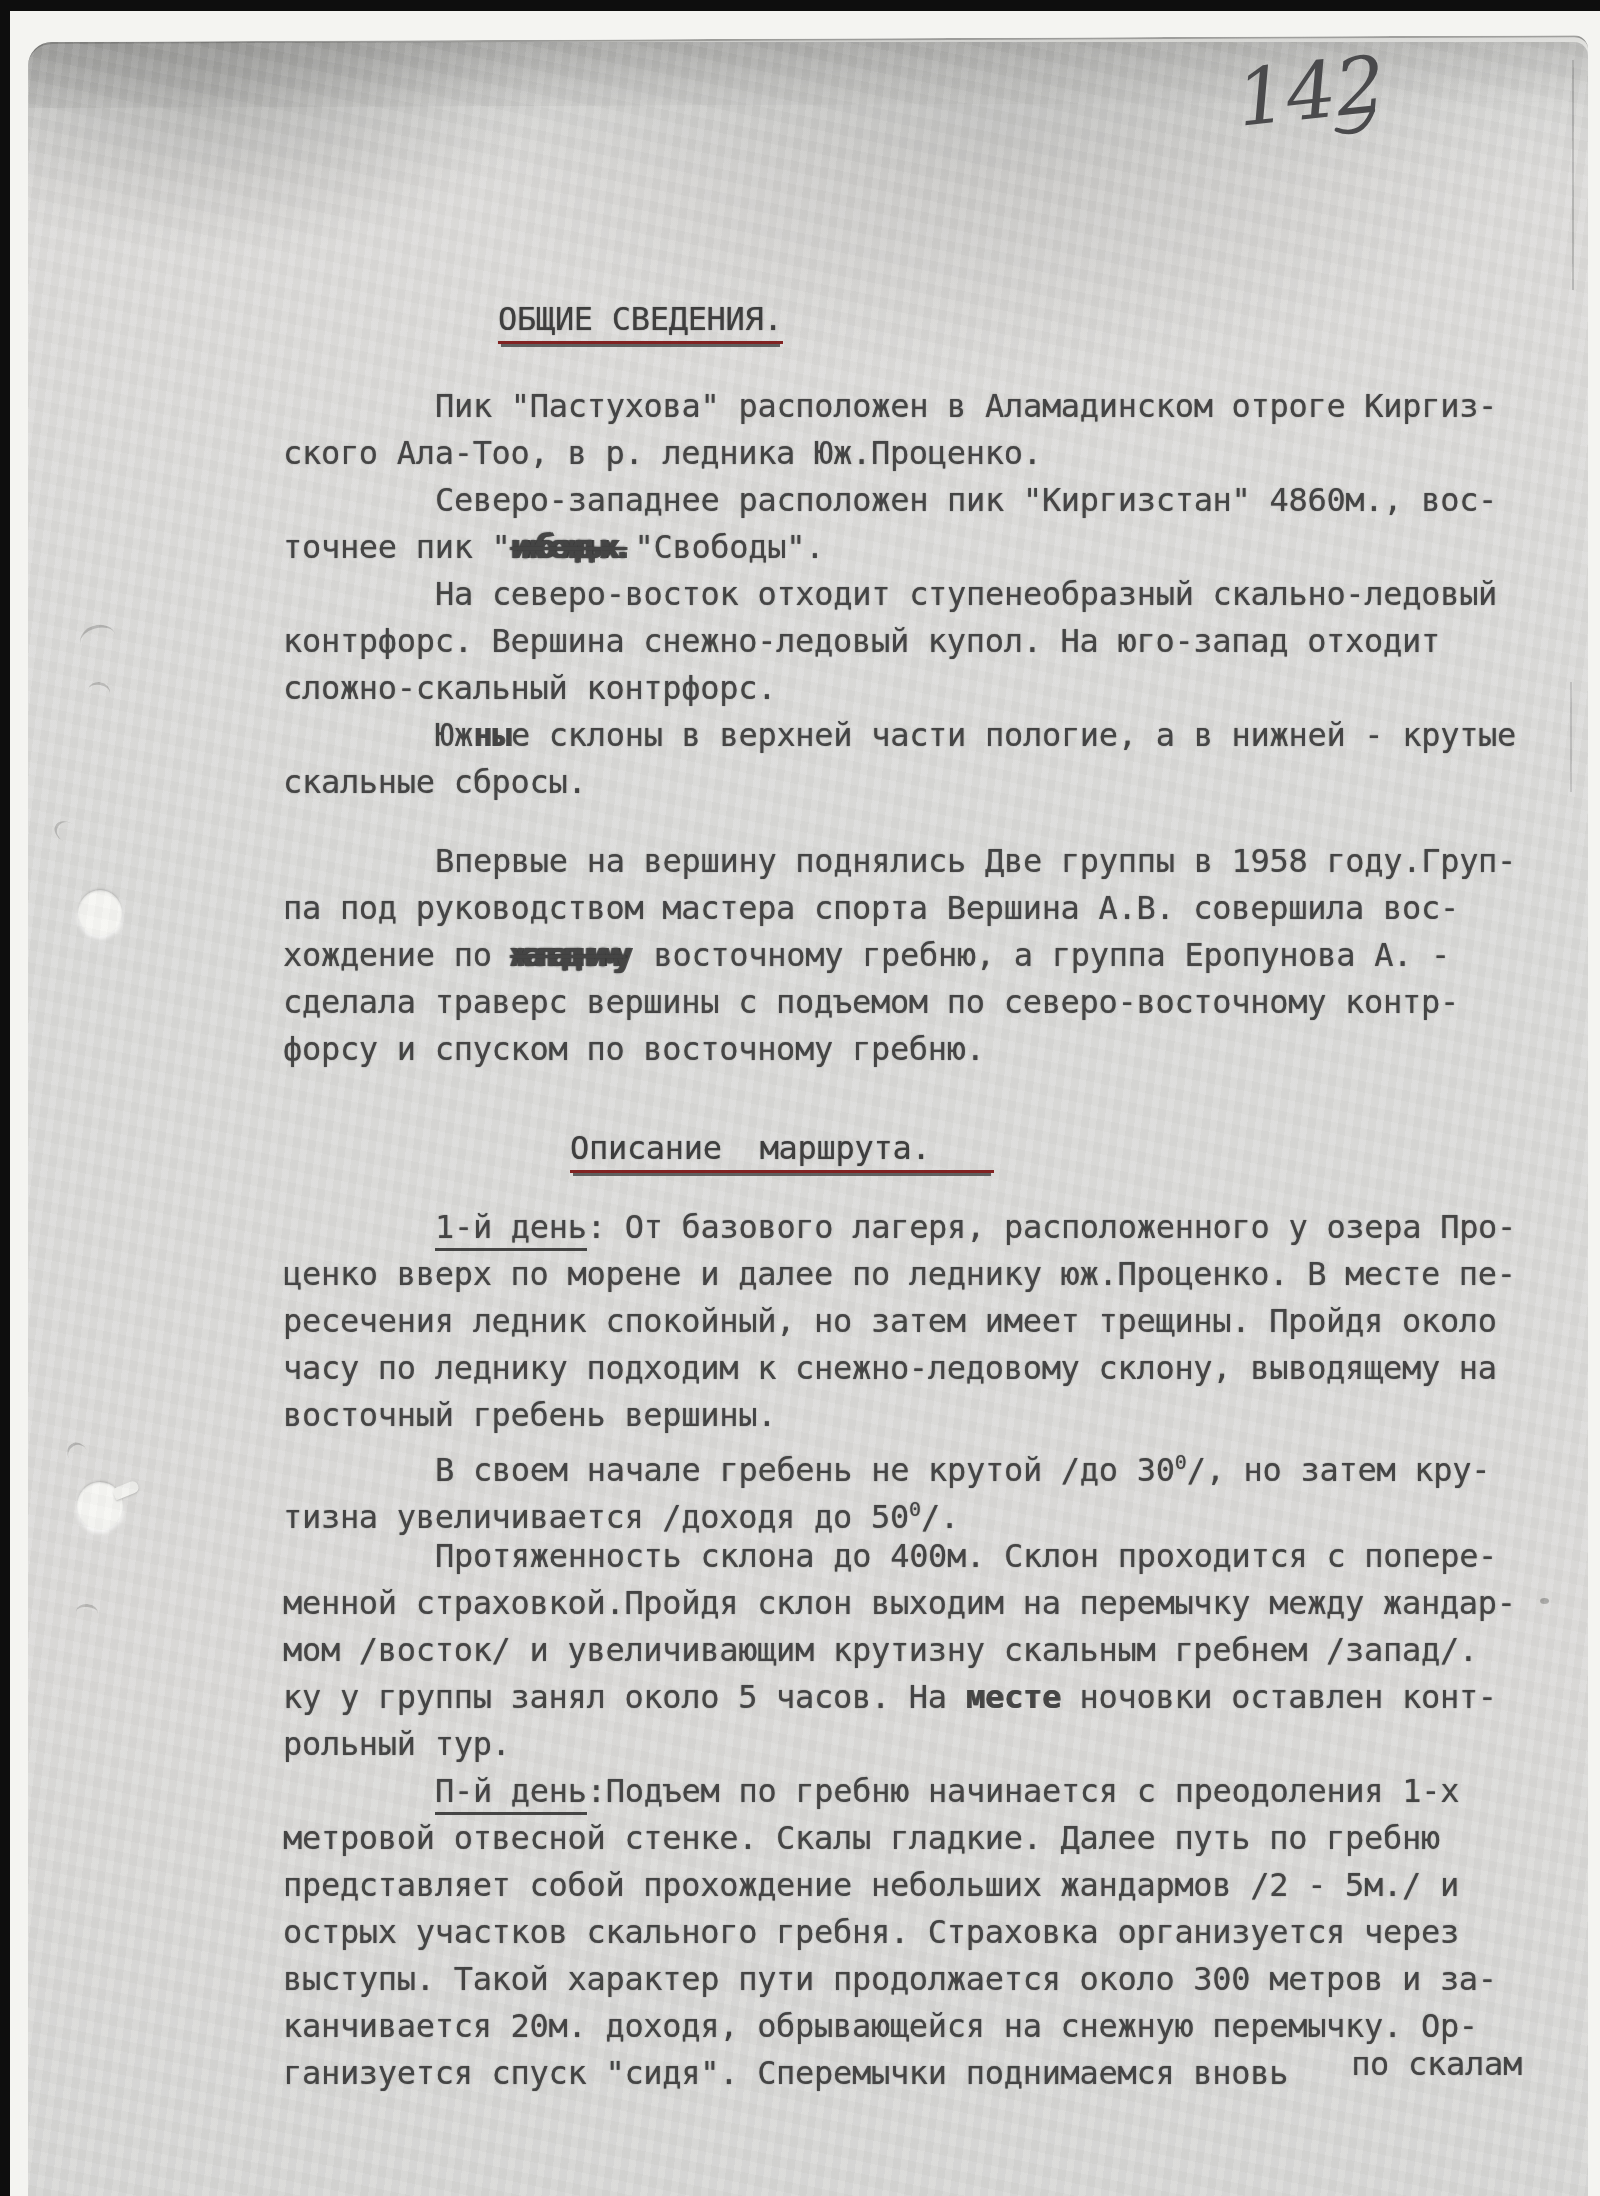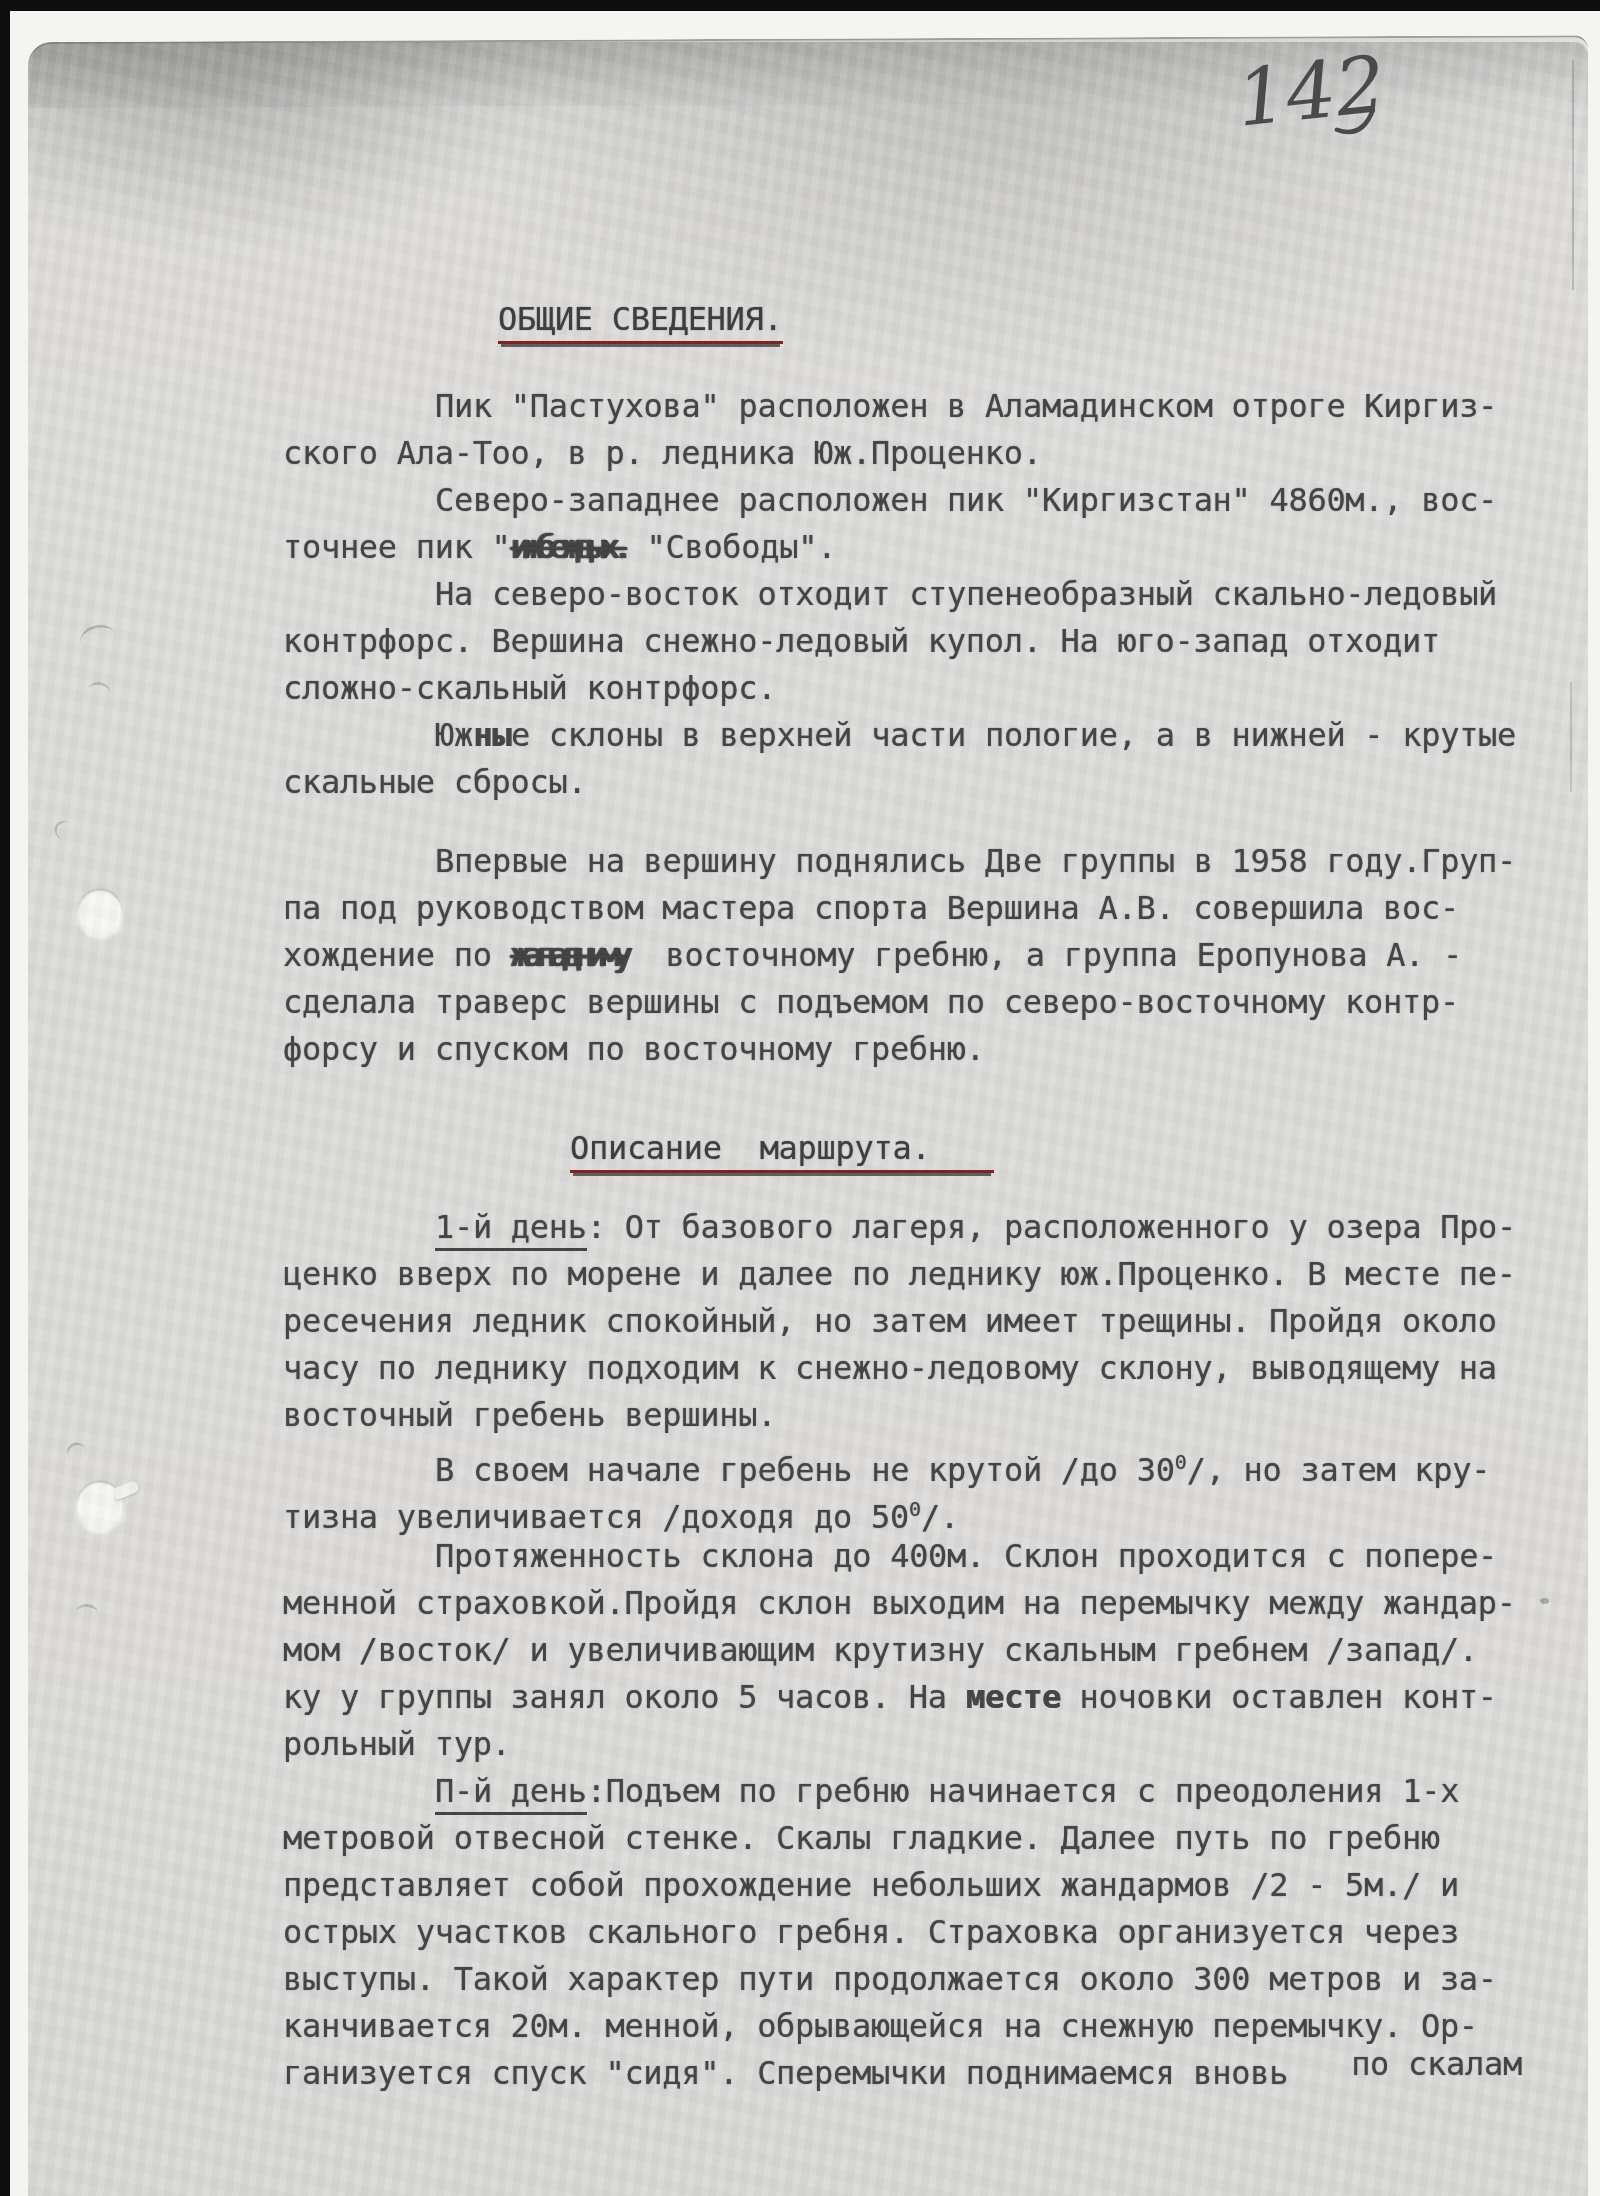--- a/index.html
+++ b/index.html
@@ -63,21 +63,21 @@
     border-bottom:3px solid #7f1d1d;
     box-shadow:0 6px 0 -3px rgba(60,60,60,0.8);
     padding-bottom:3px;
   }
   .para.heading .seg-plain{padding-right:64px;}
   .line{height:47px;white-space:pre;}
   .line.indent{padding-left:152px;}
   .seg-u{border-bottom:3px solid #3a3a3a;padding-bottom:2px;}
   .seg-b{font-weight:700;text-shadow:1px 0 0 rgba(45,45,45,0.8);}
   .seg-strike{
-    font-weight:400;letter-spacing:-6.5px;margin-right:21px;
+    font-weight:700;letter-spacing:-6.5px;margin-right:9px;
     text-decoration:line-through;text-decoration-thickness:3px;
     text-shadow:0 0 2px #2c2c2c, 2px 0 0 rgba(44,44,44,0.85), -1px 0 0 rgba(44,44,44,0.6);
   }
   .seg-sup{font-size:20px;vertical-align:super;letter-spacing:0;}
   .seg-up{position:relative;top:-9px;display:inline-block;margin-left:44px;}
 
   .page-number{position:absolute;left:1234px;top:44px;width:160px;height:120px;}
 </style>
 </head>
 <body>
@@ -161,16 +161,16 @@
     <div class="para body">
       <div class="line"><span class="seg-text">ку у группы занял около 5 часов. На </span><span class="seg-b">месте</span><span class="seg-text"> ночовки оставлен конт-</span></div>
       <div class="line"><span class="seg-text">рольный тур.</span></div>
     </div>
     <div class="para body">
       <div class="line indent"><span class="seg-u">П-й день</span><span class="seg-text">:Подъем по гребню начинается с преодоления 1-х</span></div>
       <div class="line"><span class="seg-text">метровой отвесной стенке. Скалы гладкие. Далее путь по гребню</span></div>
       <div class="line"><span class="seg-text">представляет собой прохождение небольших жандармов /2 - 5м./ и</span></div>
       <div class="line"><span class="seg-text">острых участков скального гребня. Страховка организуется через</span></div>
       <div class="line"><span class="seg-text">выступы. Такой характер пути продолжается около 300 метров и за-</span></div>
-      <div class="line"><span class="seg-text">канчивается 20м. менной, обрывающейся на снежную перемычку. Ор-</span></div>
+      <div class="line"><span class="seg-text">канчивается 20м. доходя, обрывающейся на снежную перемычку. Ор-</span></div>
       <div class="line"><span class="seg-text">ганизуется спуск "сидя". Сперемычки поднимаемся вновь </span><span class="seg-up">по скалам</span></div>
     </div>
   </div>
 
 </body></html>

